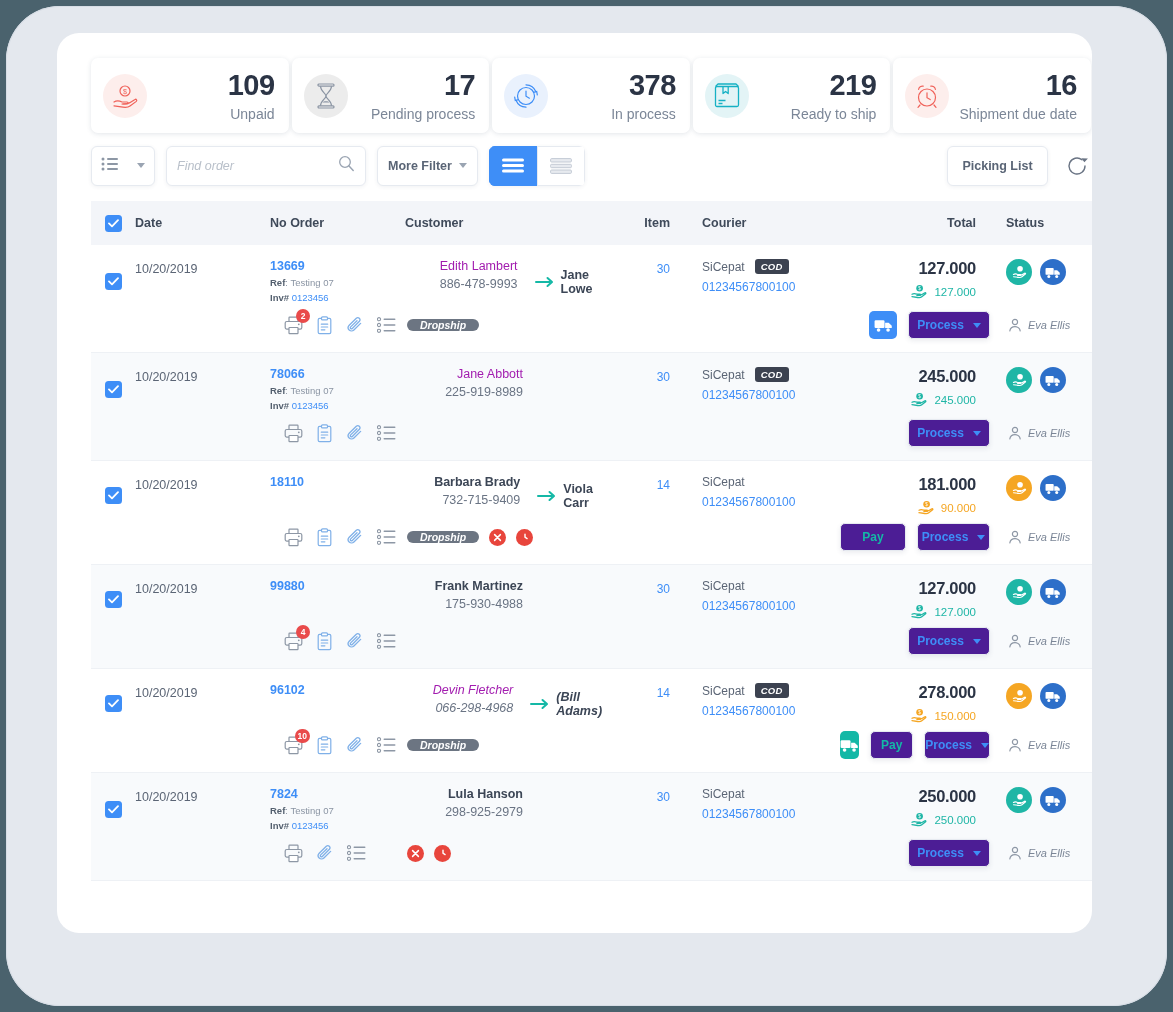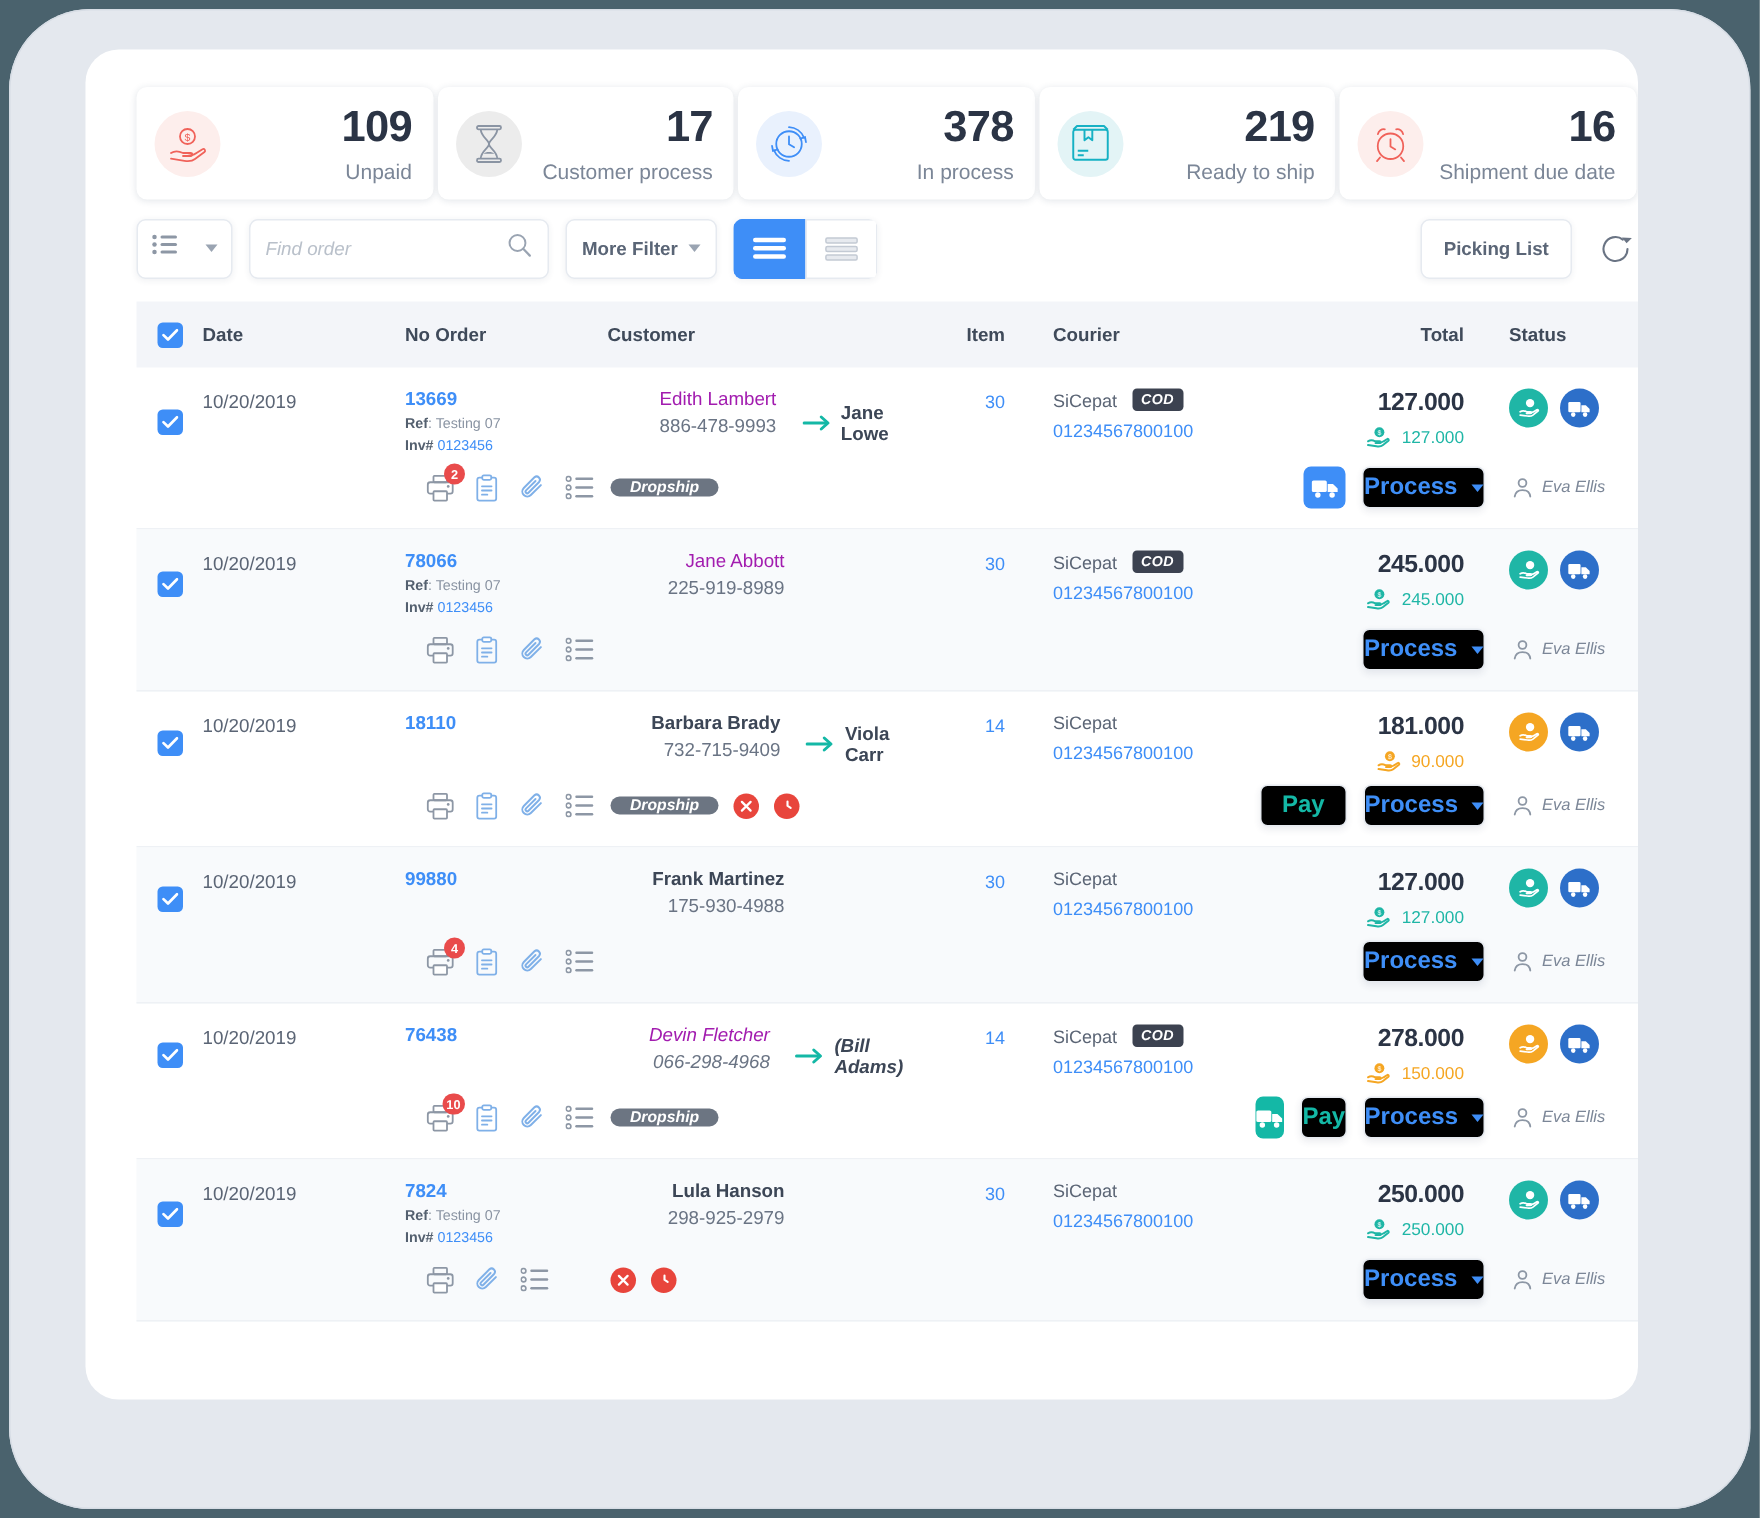--- a/index.html
+++ b/index.html
@@ -144,23 +144,23 @@
 
   .icon-row{display:flex;align-items:center;gap:13px;position:relative;}
   .ico{position:relative;display:flex;}
   .badge{position:absolute;top:-7px;right:-7px;min-width:14px;height:14px;border-radius:7px;
     background:#e94b4b;color:#fff;font-size:8.5px;font-weight:700;display:flex;
     align-items:center;justify-content:center;padding:0 3px;}
   .pill{background:#6c7582;color:#fff;font-size:10.5px;font-style:italic;font-weight:700;
     border-radius:11px;padding:0 13px;}
   .alert{width:17px;height:17px;border-radius:50%;background:#e8453c;display:flex;
     align-items:center;justify-content:center;}
-  .btn{height:28px;border:1px solid #e6eaf0;background:#000000;border-radius:5px;
+  .btn{height:28px;border:1px solid #e6eaf0;background:#4c1d95;border-radius:5px;
     display:flex;align-items:center;justify-content:center;gap:9px;
-    box-shadow:0 2px 5px rgba(40,60,90,.09);font-size:16px;}
+    box-shadow:0 2px 5px rgba(40,60,90,.09);font-size:12px;}
   .btn.process{width:82px;color:#3e8ef7;font-weight:600;}
   .btn.pay{width:74px;color:#14b8a6;font-weight:600;}
   .ship-btn{width:28px;height:28px;border-radius:5px;display:flex;align-items:center;justify-content:center;}
   .ship-btn.blue{background:#3e8ef7;} .ship-btn.teal{background:#14b8a6;}
   .assignee{display:flex;align-items:center;gap:6px;}
   .assignee span{font-size:11px;color:#7b8697;font-style:italic;}
 </style>
 </head>
 <body>
 
@@ -186,21 +186,21 @@
           <div class="stat-icon" style="background:#ececec">
             <svg width="20" height="26" viewBox="0 0 20 26" fill="none" stroke="#8a94a3" stroke-width="1.2">
       <rect x="2" y="1" width="16" height="2.2" rx="1"></rect>
               <rect x="2" y="22.8" width="16" height="2.2" rx="1"></rect>
       <path d="M4.5 3.2c0 5 5.5 7 5.5 9.8s-5.5 4.8-5.5 9.8M15.5 3.2c0 5-5.5 7-5.5 9.8s5.5 4.8 5.5 9.8"></path>
       <path d="M6.5 19.5c1-1.6 5.9-1.6 7 0z" fill="#8a94a3" stroke="none"></path>
             </svg>
           </div>
      <div class="stat-text">
        <div class="stat-value">17</div>
-       <div class="stat-label">Customer process</div>
+       <div class="stat-label">Pending process</div>
      </div>
         </div>
         <div class="stat-card">
           <div class="stat-icon" style="background:#e9f1fd">
             <svg width="26" height="26" viewBox="0 0 26 26" fill="none" stroke="#3e8ef7" stroke-width="1.2">
       <circle cx="13" cy="13" r="8.5"></circle>
               <path d="M13 8v5.2l3.4 2" stroke-linecap="round"></path>
       <path d="M13 1.8a11.2 11.2 0 0 1 10 7" stroke-linecap="round"></path>
               <path d="M20.5 9.4l3.2-.9.6 3.3" stroke-linecap="round"></path>
       <path d="M13 24.2a11.2 11.2 0 0 1-10-7" stroke-linecap="round"></path>
@@ -857,21 +857,21 @@
             <div class="row-top">
      <div class="col-check">
        <span class="chk">
          <svg width="11" height="9" viewBox="0 0 11 9">
                     <path d="M1 4.4 L4 7.3 L10 1.2" fill="none" stroke="#fff" stroke-width="1.8" stroke-linecap="round" stroke-linejoin="round"></path>
                   </svg>
        </span>
      </div>
      <div class="col-date"><span class="date-txt">10/20/2019</span></div>
      <div class="col-order">
-       <div class="order-no">76438</div>
+       <div class="order-no">96102</div>
 
      </div>
      <div class="col-cust" style="display:flex;justify-content:center;font-style:italic;">
        <div class="cust-block">
          <div class="cust-name">Devin Fletcher</div>
          <div class="cust-phone">066-298-4968</div>
        </div>
        <div class="recipient">
        <span style="display:flex">
                     <svg width="19" height="12" viewBox="0 0 19 12" fill="none" stroke="#14b8a6" stroke-width="2">

